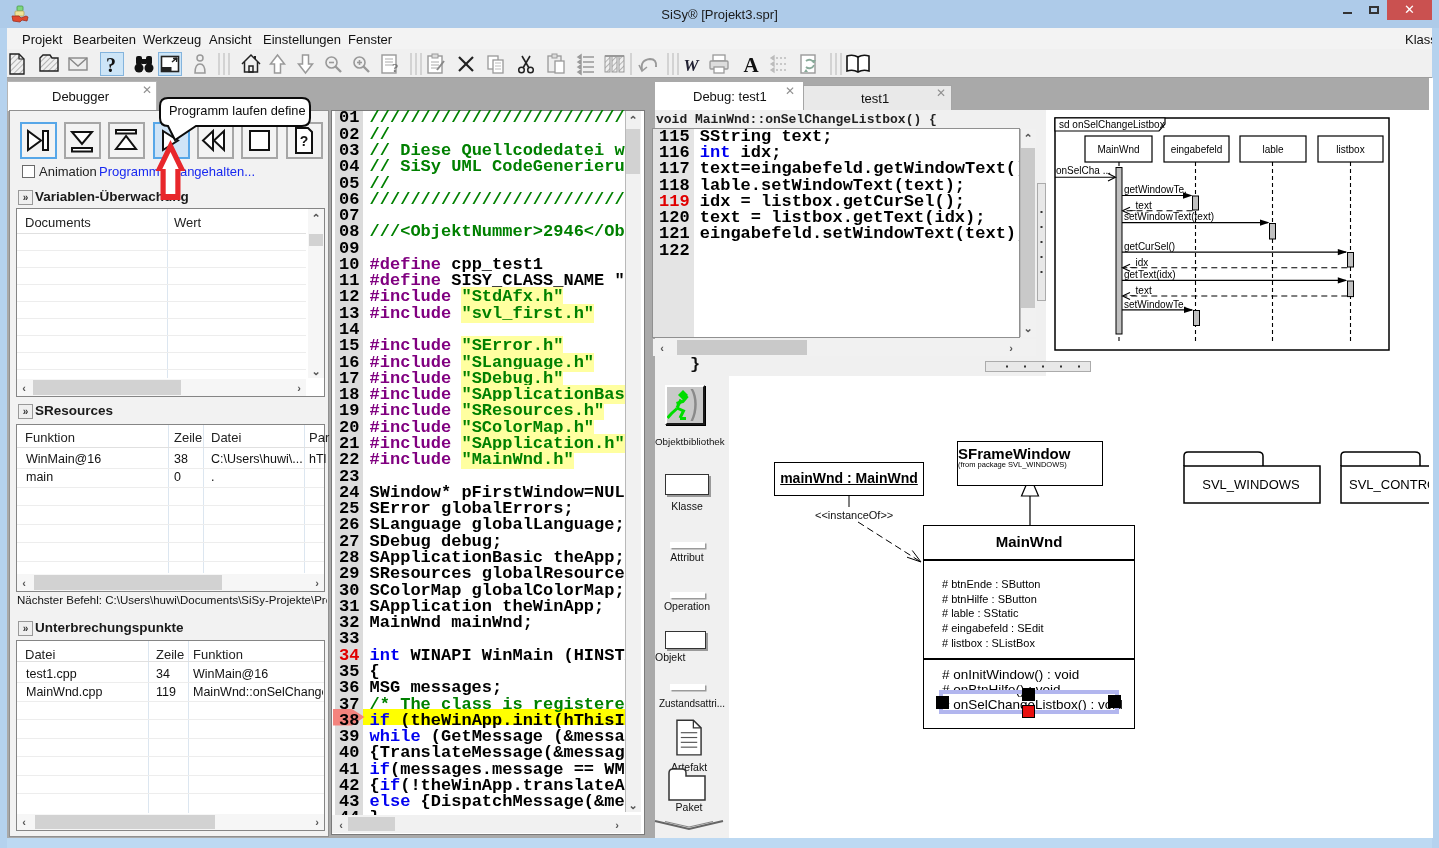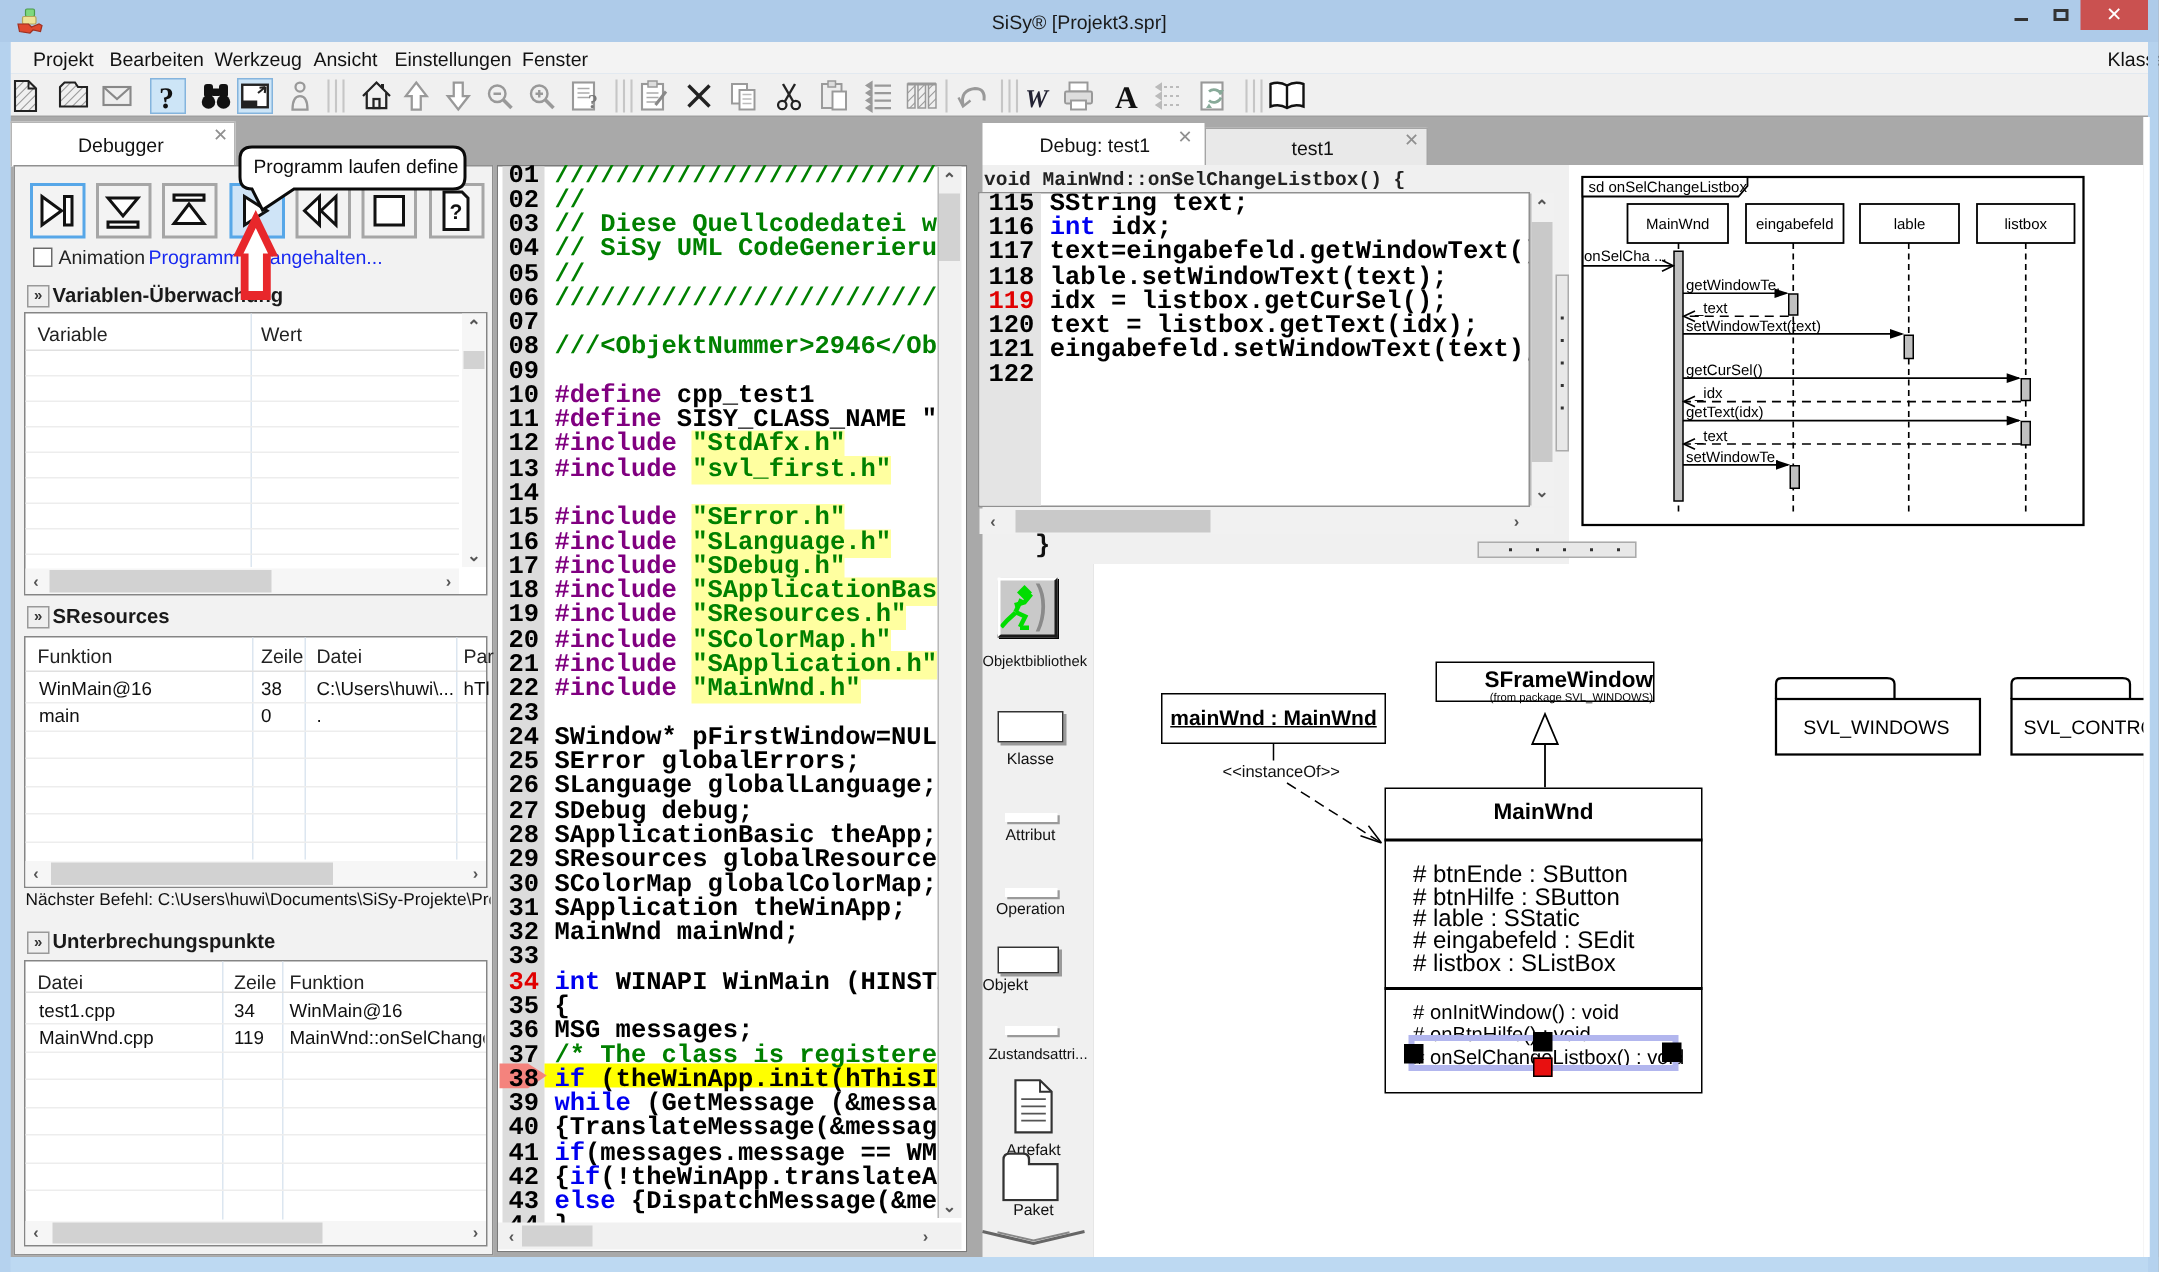--- a/index.html
+++ b/index.html
@@ -283,21 +283,21 @@
 </g>
 <text x="284" y="24" font-size="14" font-weight="bold" fill="#111" font-family="Liberation Sans" text-anchor="middle">?</text>
 </svg>
 <div class="a" style="left:22px;top:165px;width:13px;height:13px;background:#fff;border:1.5px solid #6a6a6a"></div>
 <div class="a" style="left:39px;top:164px;font-size:13px;color:#222">Animation</div>
 <div class="a" style="left:99px;top:164px;font-size:13px;color:#1829f0">Programm ist angehalten...</div>
 
 <div class="a chev" style="left:18px;top:190px">»</div>
 <div class="a hdr" style="left:35px;top:189px">Variablen-Überwachung</div>
 <div class="a tbl" style="left:16px;top:208px;width:309px;height:189px"></div>
-<div class="a th" style="left:25px;top:215px">Variable</div>
+<div class="a th" style="left:25px;top:215px">Documents</div>
 <div class="a th" style="left:174px;top:215px">Wert</div>
 <div class="a cl" style="left:167px;top:209px;height:169px"></div>
 <div class="a" style="left:17px;top:233px;width:289px;height:1px;background:#e0e0e0"></div>
 <div class="a rl" style="left:17px;top:250px;width:289px"></div>
 <div class="a rl" style="left:17px;top:267px;width:289px"></div>
 <div class="a rl" style="left:17px;top:284px;width:289px"></div>
 <div class="a rl" style="left:17px;top:301px;width:289px"></div>
 <div class="a rl" style="left:17px;top:318px;width:289px"></div>
 <div class="a rl" style="left:17px;top:335px;width:289px"></div>
 <div class="a rl" style="left:17px;top:352px;width:289px"></div>
@@ -597,28 +597,28 @@
 
 <svg class="a" style="left:729px;top:376px" width="700" height="462" viewBox="0 0 700 462">
 <line x1="301" y1="120" x2="301" y2="149" stroke="#000" stroke-width="1.2"></line>
 <polygon points="301,100 292.5,120 309.5,120" fill="#fff" stroke="#000" stroke-width="1.2"></polygon>
 <line x1="120" y1="120" x2="120" y2="131" stroke="#000" stroke-width="1"></line>
 <line x1="129" y1="146" x2="192" y2="186" stroke="#000" stroke-width="1" stroke-dasharray="7,4"></line>
 <path d="M192,186 L178,181.2 M192,186 L183.3,174.5" stroke="#000" stroke-width="1" fill="none"></path>
 </svg>
 <div class="a" style="left:774px;top:462px;width:150px;height:34px;background:#fff;border:1.5px solid #000;text-align:center"><span style="font-size:14px;font-weight:bold;text-decoration:underline;line-height:31px">mainWnd : MainWnd</span></div>
 <div class="a" style="left:815px;top:509px;font-size:11px;color:#111">&lt;&lt;instanceOf&gt;&gt;</div>
-<div class="a" style="left:957px;top:441px;width:146px;height:27px;background:#fff;border:1.5px solid #000;text-align:right">
+<div class="a" style="left:957px;top:441px;width:146px;height:45px;background:#fff;border:1.5px solid #000;text-align:left">
     <div style="font-size:15px;font-weight:bold;margin-top:3px">SFrameWindow</div>
     <div style="font-size:7.5px;margin-top:-2px">(from package SVL_WINDOWS)</div>
   </div>
 <div class="a" style="left:923px;top:525px;width:212px;height:204px;background:#fff;border:1.5px solid #000"></div>
 <div class="a" style="left:923px;top:525px;width:212px;text-align:center;font-size:15px;font-weight:bold;padding-top:8px">MainWnd</div>
 <div class="a" style="left:923px;top:559px;width:212px;height:1.5px;background:#000"></div>
-<div class="a" style="left:942px;top:577px;font-size:16px;line-height:14.66px;color:#000"># btnEnde : SButton<br># btnHilfe : SButton<br># lable : SStatic<br># eingabefeld : SEdit<br># listbox : SListBox</div>
+<div class="a" style="left:942px;top:577px;font-size:11px;line-height:14.66px;color:#000"># btnEnde : SButton<br># btnHilfe : SButton<br># lable : SStatic<br># eingabefeld : SEdit<br># listbox : SListBox</div>
 <div class="a" style="left:923px;top:658px;width:212px;height:1.5px;background:#000"></div>
 <div class="a" style="left:942px;top:667px;font-size:13.5px;line-height:15.2px;color:#000;width:192px;overflow:hidden;white-space:nowrap"># onInitWindow() : void<br># onBtnHilfe() : void<br># onSelChangeListbox() : void</div>
 <div class="a" style="left:939px;top:690px;width:180px;height:24px;border:4px solid #b2b6ee"></div>
 <div class="a" style="left:936px;top:696px;width:13px;height:13px;background:#000"></div>
 <div class="a" style="left:1022px;top:688px;width:13px;height:13px;background:#000"></div>
 <div class="a" style="left:1108px;top:695px;width:13px;height:13px;background:#000"></div>
 <div class="a" style="left:1022px;top:705px;width:13px;height:13px;background:#e81010;border:1.5px solid #000"></div>
 
 <svg class="a" style="left:1180px;top:449px" width="141" height="56" viewBox="0 0 141 56">
 <path d="M4,17 V7 Q4,3 8,3 H78 Q83,3 83,7 V17" fill="#fff" stroke="#000" stroke-width="1.5"></path>

